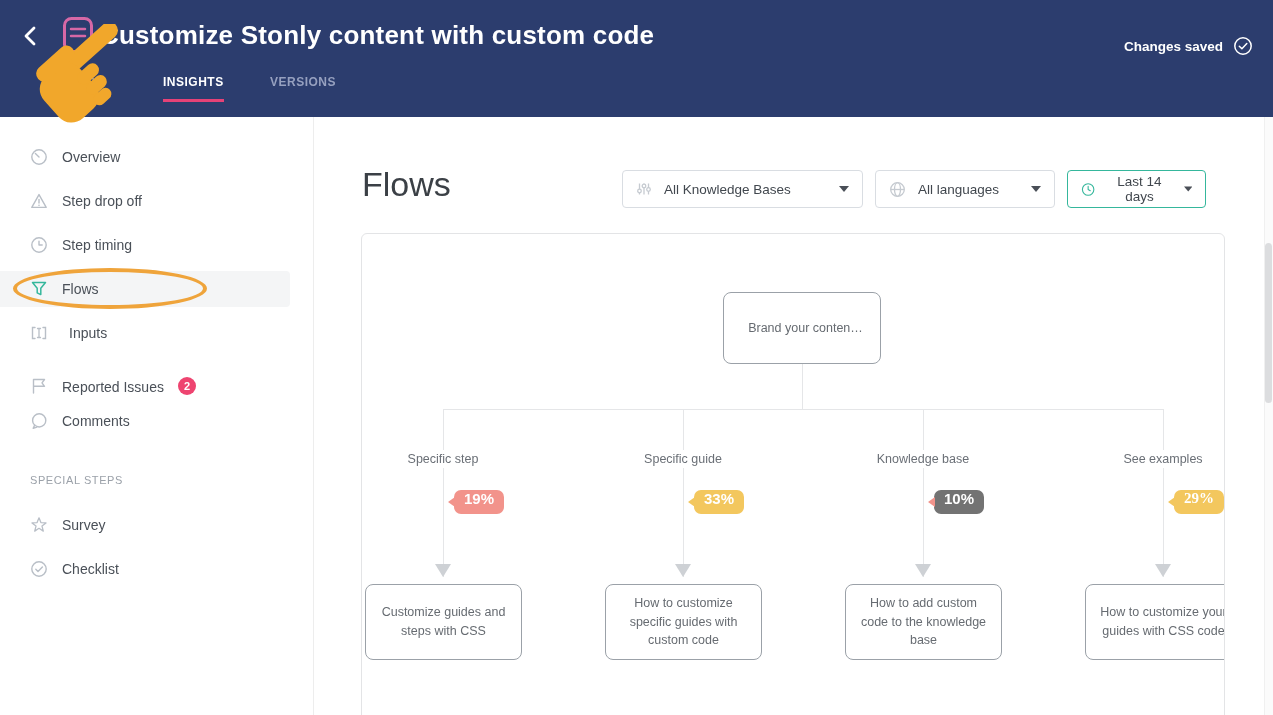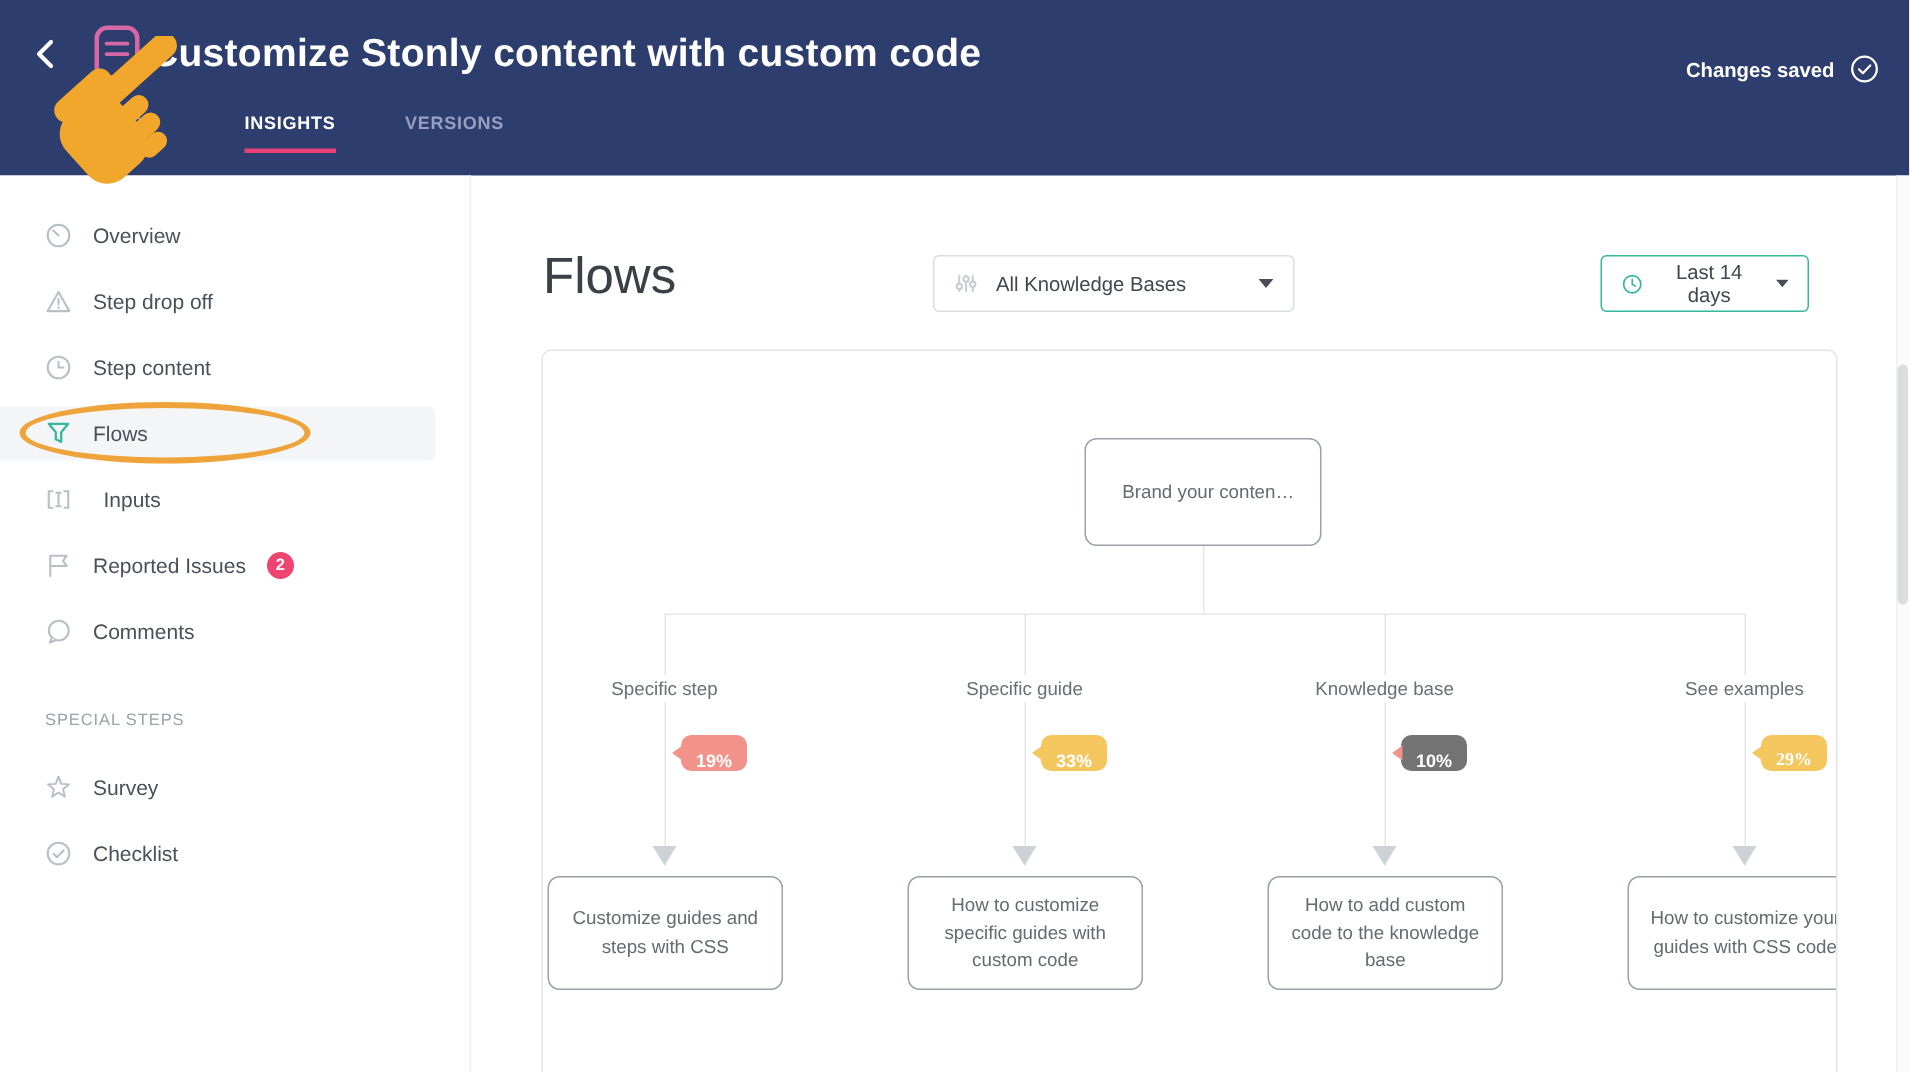--- a/index.html
+++ b/index.html
@@ -22,21 +22,21 @@
   
   .hand-annot { position:absolute; left:30px; top:24px; z-index:40; pointer-events:none; }
 
   
   .sidebar { position:absolute; left:0; top:117px; width:314px; height:598px; background:#fff; border-right:1px solid #ededed; }
   .side-item { position:absolute; left:0; height:36px; width:260px; display:flex; align-items:center; gap:14px;
                padding-left:30px; font-size:14px; color:#4a5058; cursor:pointer; background:none; border:none;
                font-family:"Liberation Sans",sans-serif; text-align:left; }
   .side-item.active { background:#f4f5f6; width:290px; border-radius:0 4px 4px 0; }
   .si-0 { top:22px; } .si-1 { top:66px; } .si-2 { top:110px; } .si-3 { top:154px; }
-  .si-4 { top:198px;gap:21px; } .si-5 { top:242px; } .si-6 { top:286px; }
+  .si-4 { top:198px;gap:21px; } .si-5 { top:242px;align-items:flex-end; } .si-6 { top:286px; }
   .si-7 { top:390px; } .si-8 { top:434px; }
   .section-label { position:absolute; left:30px; top:357px; font-size:11px; letter-spacing:0.6px; color:#9ba1a9; }
   .count-badge { min-width:18px; height:18px; border-radius:50%; background:#ee4470; color:#fff;
                  font-size:11px; font-weight:700; display:flex; align-items:center; justify-content:center; }
   .flows-oval { position:absolute; left:13px; top:151px; width:194px; height:41px;
                 border:4px solid #efa43b; border-radius:50%; z-index:30; pointer-events:none; }
 
   
   .page-title { position:absolute; left:362px; top:165px; font-size:34px; font-weight:400; color:#3b4046; }
   .filter { position:absolute; top:170px; height:38px; border:1px solid #d9dde2; border-radius:4px; background:#fff;
@@ -56,22 +56,22 @@
           font-family:"Liberation Sans",sans-serif; }
   .root-node { left:361px; top:58px; width:158px; height:72px;padding-left:17px; }
   .line { position:absolute; background:#e5e6e8; z-index:1; }
   .stub  { left:440px; top:130px; width:1px; height:45px; }
   .hline { left:81px;  top:175px; width:721px; height:1px; }
   .vline { top:175px; width:1px; height:168px; }
   .vl-0 { left:81px; } .vl-1 { left:321px; } .vl-2 { left:561px; } .vl-3 { left:801px; }
   .branch-label { position:absolute; top:216px; transform:translateX(-50%); background:#fff;
                   padding:2px 8px; font-size:12.5px; color:#6a6f76; z-index:2; white-space:nowrap; }
   .bl-0 { left:81px; } .bl-1 { left:321px; } .bl-2 { left:561px; } .bl-3 { left:801px; }
-  .pct-badge { position:absolute; top:256px; height:24px; border-radius:7px; color:#fff; font-size:12px;
-               font-weight:600; display:flex; align-items:flex-end; padding:0 10px; z-index:2; }
+  .pct-badge { position:absolute; top:256px; height:24px; border-radius:7px; color:#fff; font-size:15px;
+               font-weight:600; display:flex; align-items:flex-start; padding:0 10px; z-index:2; }
   .pb-0 { left:92px; } .pb-1 { left:332px; } .pb-2 { left:572px; } .pb-3 { left:812px;font-family:Liberation Serif, serif; }
   .pct-tail { position:absolute; left:-6px; top:7px; width:0; height:0;
               border-top:5px solid transparent; border-bottom:5px solid transparent; border-right:7px solid #ccc; }
   .arrowhead { position:absolute; top:330px; transform:translateX(-50%); width:0; height:0; z-index:1;
                border-left:8px solid transparent; border-right:8px solid transparent; border-top:13px solid #ced1d5; }
   .ah-0 { left:81px; } .ah-1 { left:321px; } .ah-2 { left:561px; } .ah-3 { left:801px; }
   .target-node { top:350px; width:157px; height:76px; }
   .tn-0 { left:3px; } .tn-1 { left:243px; } .tn-2 { left:483px; } .tn-3 { left:723px; }
 
   
@@ -141,21 +141,21 @@
         <circle cx="9" cy="13.2" r="0.8" fill="#b9bfc7"></circle>
       </svg>
       <span>Step drop off</span>
     </button>
 
     <button class="side-item si-2">
       <svg width="18" height="18" viewBox="0 0 18 18">
         <circle cx="9" cy="9" r="7.2" stroke="#b9bfc7" stroke-width="1.4" fill="none"></circle>
         <path d="M9 5.2 V9 H12.2" stroke="#b9bfc7" stroke-width="1.4" fill="none" stroke-linecap="round" stroke-linejoin="round"></path>
       </svg>
-      <span>Step content</span>
+      <span>Step timing</span>
     </button>
 
     <button class="side-item si-3 active">
       <svg width="18" height="18" viewBox="0 0 18 18">
         <path d="M2.5 2.5 H15.5 L10.8 8.2 V14.6 L7.2 12.8 V8.2 Z" stroke="#35b79c" stroke-width="1.5" fill="none" stroke-linejoin="round"></path>
       </svg>
       <span>Flows</span>
     </button>
 
     <button class="side-item si-4">
@@ -213,20 +213,31 @@
       <circle cx="3.5" cy="10" r="1.8" fill="#fff" stroke="#c6cbd1" stroke-width="1.3"></circle>
       <circle cx="8" cy="5" r="1.8" fill="#fff" stroke="#c6cbd1" stroke-width="1.3"></circle>
       <circle cx="12.5" cy="8.5" r="1.8" fill="#fff" stroke="#c6cbd1" stroke-width="1.3"></circle>
     </svg>
     <span>All Knowledge Bases</span>
     <svg class="caret" width="10" height="6" viewBox="0 0 10 6">
       <polygon points="0,0 10,0 5,6" fill="#4a4f57"></polygon>
     </svg>
   </button>
 
+  <button class="filter f-lang">
+    <svg width="17" height="17" viewBox="0 0 17 17">
+      <circle cx="8.5" cy="8.5" r="6.8" stroke="#c6cbd1" stroke-width="1.3" fill="none"></circle>
+      <ellipse cx="8.5" cy="8.5" rx="3" ry="6.8" stroke="#c6cbd1" stroke-width="1.3" fill="none"></ellipse>
+      <line x1="1.7" y1="8.5" x2="15.3" y2="8.5" stroke="#c6cbd1" stroke-width="1.3"></line>
+    </svg>
+    <span>All languages</span>
+    <svg class="caret" width="10" height="6" viewBox="0 0 10 6">
+      <polygon points="0,0 10,0 5,6" fill="#4a4f57"></polygon>
+    </svg>
+  </button>
 
   <button class="filter f-date">
     <svg width="17" height="17" viewBox="0 0 17 17">
       <circle cx="8.5" cy="8.5" r="6.8" stroke="#35b79c" stroke-width="1.3" fill="none"></circle>
       <path d="M8.5 4.8 V8.5 L11 10" stroke="#35b79c" stroke-width="1.3" fill="none" stroke-linecap="round" stroke-linejoin="round"></path>
     </svg>
     <span>Last 14 days</span>
     <svg class="caret" width="10" height="6" viewBox="0 0 10 6">
       <polygon points="0,0 10,0 5,6" fill="#4a4f57"></polygon>
     </svg>

